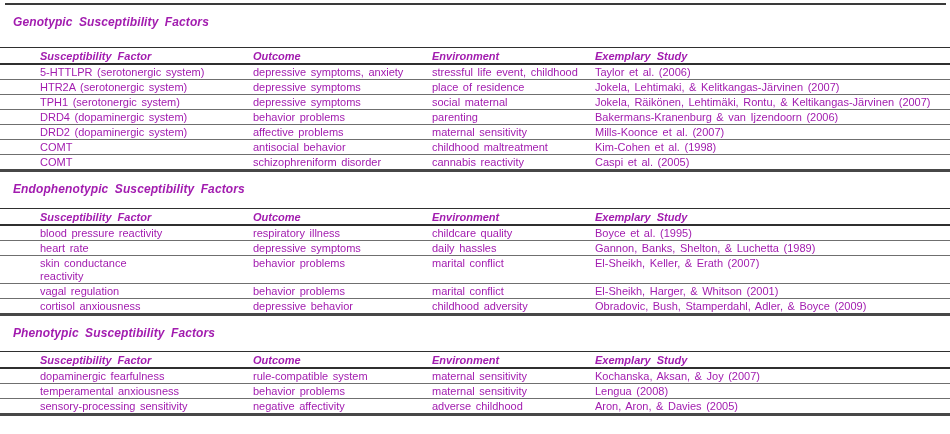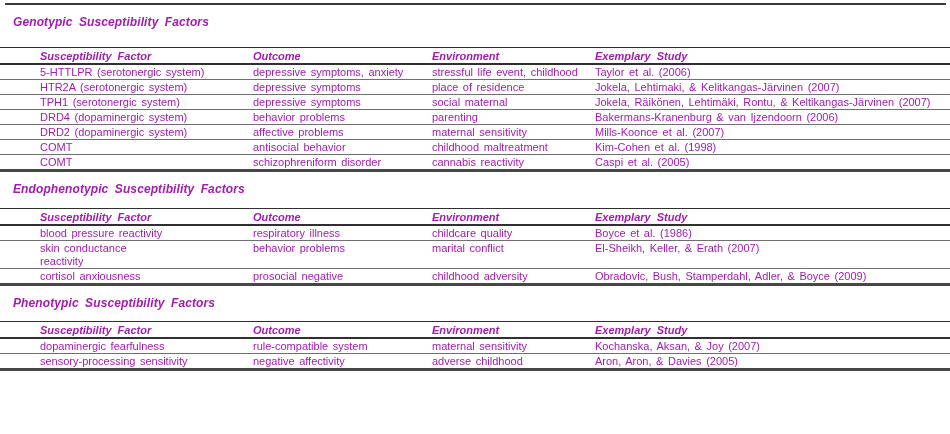--- a/index.html
+++ b/index.html
@@ -150,32 +150,44 @@
         <th>Outcome</th>
         <th>Environment</th>
         <th>Exemplary Study</th>
       </tr>
     </thead>
     <tbody>
       <tr>
         <td class="c-factor">blood pressure reactivity</td>
         <td>respiratory illness</td>
         <td>childcare quality</td>
-        <td>Boyce et al. (1986)</td>
+        <td>Boyce et al. (1995)</td>
+      </tr>
+      <tr>
+        <td class="c-factor">heart rate</td>
+        <td>depressive symptoms</td>
+        <td>daily hassles</td>
+        <td>Gannon, Banks, Shelton, &amp; Luchetta (1989)</td>
       </tr>
       <tr>
         <td class="c-factor">skin conductance
 reactivity</td>
         <td>behavior problems</td>
         <td>marital conflict</td>
         <td>El-Sheikh, Keller, &amp; Erath (2007)</td>
       </tr>
       <tr>
+        <td class="c-factor">vagal regulation</td>
+        <td>behavior problems</td>
+        <td>marital conflict</td>
+        <td>El-Sheikh, Harger, &amp; Whitson (2001)</td>
+      </tr>
+      <tr>
         <td class="c-factor">cortisol anxiousness</td>
-        <td>prosocial negative</td>
+        <td>depressive behavior</td>
         <td>childhood adversity</td>
         <td>Obradovic, Bush, Stamperdahl, Adler, &amp; Boyce (2009)</td>
       </tr>
     </tbody>
   </table>
 
   <div class="section-heading">Phenotypic Susceptibility Factors</div>
   <table class="factors t3">
     <colgroup>
       <col style="width:253px">
@@ -192,20 +204,26 @@
       </tr>
     </thead>
     <tbody>
       <tr>
         <td class="c-factor">dopaminergic fearfulness</td>
         <td>rule-compatible system</td>
         <td>maternal sensitivity</td>
         <td>Kochanska, Aksan, &amp; Joy (2007)</td>
       </tr>
       <tr>
+        <td class="c-factor">temperamental anxiousness</td>
+        <td>behavior problems</td>
+        <td>maternal sensitivity</td>
+        <td>Lengua (2008)</td>
+      </tr>
+      <tr>
         <td class="c-factor">sensory-processing sensitivity</td>
         <td>negative affectivity</td>
         <td>adverse childhood</td>
         <td>Aron, Aron, &amp; Davies (2005)</td>
       </tr>
     </tbody>
   </table>
 
 </div>
 

